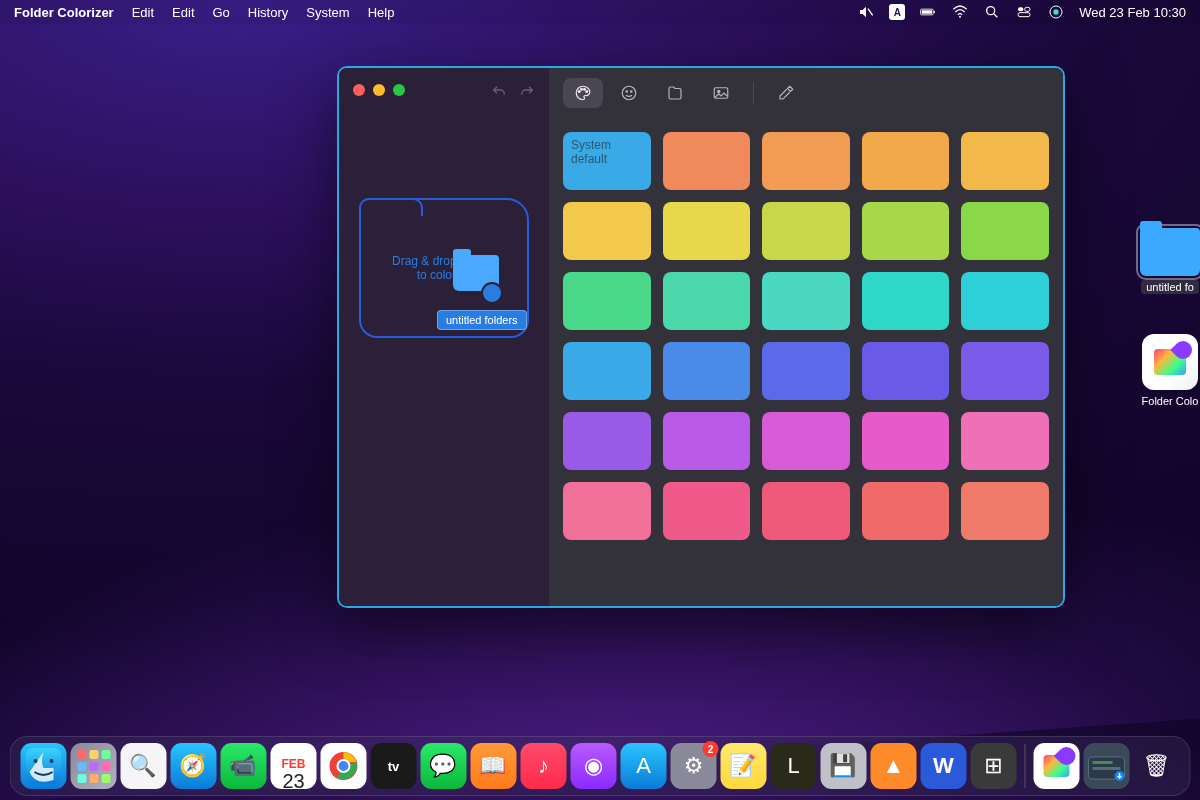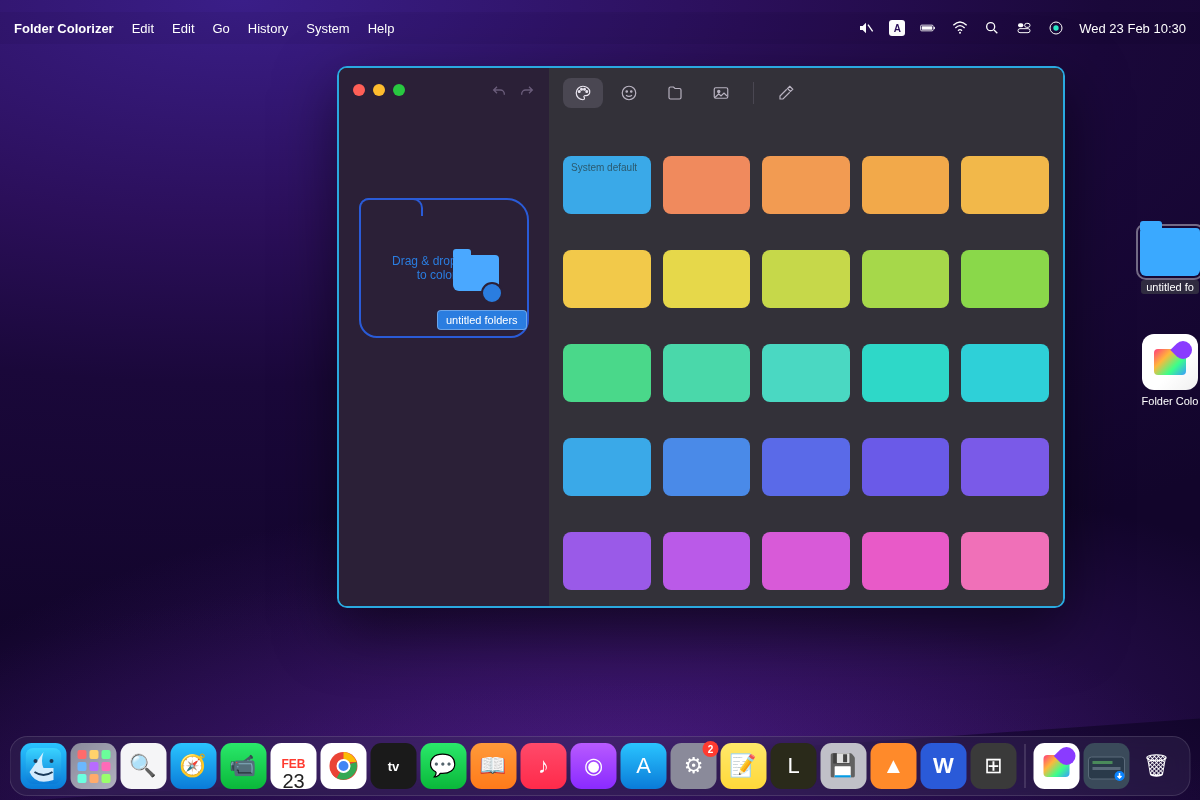--- a/index.html
+++ b/index.html
@@ -11,23 +11,23 @@
 
 .wave {
   position: absolute; left: -100px; right: -100px; height: 400px;
   background: radial-gradient(ellipse 80% 100% at 50% 100%, rgba(80,30,140,0.7) 0%, transparent 70%);
   border-radius: 50% 50% 0 0 / 80% 80% 0 0;
   transform: rotate(-4deg);
 }
 
 
 .menubar {
-  position: absolute; top: 12px; left: 0; right: 0; height: 24px;
+  position: absolute; top: 0; left: 0; right: 0; height: 24px;
   display: flex; align-items: center; justify-content: space-between;
-  padding: 16px 14px; color: #fff; font-size: 13px;
+  padding: 8px 14px; color: #fff; font-size: 13px;
   background: rgba(0,0,0,0.05);
 }
 .menubar-left { display: flex; gap: 18px; align-items: center; }
 .menubar-left .app-name { font-weight: 700; }
 .menubar-left span { cursor: default; }
 .menubar-right { display: flex; gap: 14px; align-items: center; font-size: 13px; }
 .menubar-right .status-ic { display: inline-flex; align-items: center; justify-content: center; width: 18px; height: 18px; }
 .menubar-right svg { width: 16px; height: 16px; fill: #fff; }
 .input-indicator { width: 16px; height: 16px; border-radius: 3px; background: #fff; color: #2b0f5a; font-size: 10px; font-weight: 700; display: flex; align-items: center; justify-content: center; }
 
@@ -93,22 +93,22 @@
   display: flex; align-items: center; gap: 8px; padding: 0 10px; color: #8a8594; font-size: 13px;
 }
 .search svg { width: 14px; height: 14px; stroke: #8a8594; fill: none; stroke-width: 2; }
 
 .grid {
   flex: 1; padding: 14px 14px 20px 14px; overflow-y: auto;
   display: grid; grid-template-columns: repeat(5, 1fr); gap: 12px 12px;
   align-content: start;
 }
 .swatch {
-  height: 58px; border-radius: 8px; font-size: 10px; color: #2b5a6f;
-  padding: 6px 8px; cursor: pointer; margin-top: 24px;
+  height: 58px; border-radius: 8px; font-size: 12px; color: #2b5a6f;
+  padding: 6px 8px; cursor: pointer;
 }
 
 
 .desktop-icon { position: absolute; width: 72px; text-align: center; color: #fff; font-size: 11px; }
 .desktop-icon .icon-img { width: 60px; height: 48px; margin: 0 auto 4px; border-radius: 6px; }
 .desktop-icon .folder-shape { background: #3aa9ff; position: relative; border-radius: 4px 4px 6px 6px; }
 .desktop-icon .folder-shape::before { content:""; position:absolute; top:-7px; left:0; width:22px; height:9px; background:#3aa9ff; border-radius:3px 3px 0 0; }
 .desktop-icon .label { background: rgba(60,60,70,0.7); display: inline-block; padding: 1px 5px; border-radius: 3px; max-width: 72px; overflow: hidden; white-space: nowrap; }
 .desktop-icon.selected .folder-shape { outline: 2px solid rgba(255,255,255,0.4); outline-offset: 2px; }
 .app-icon {

